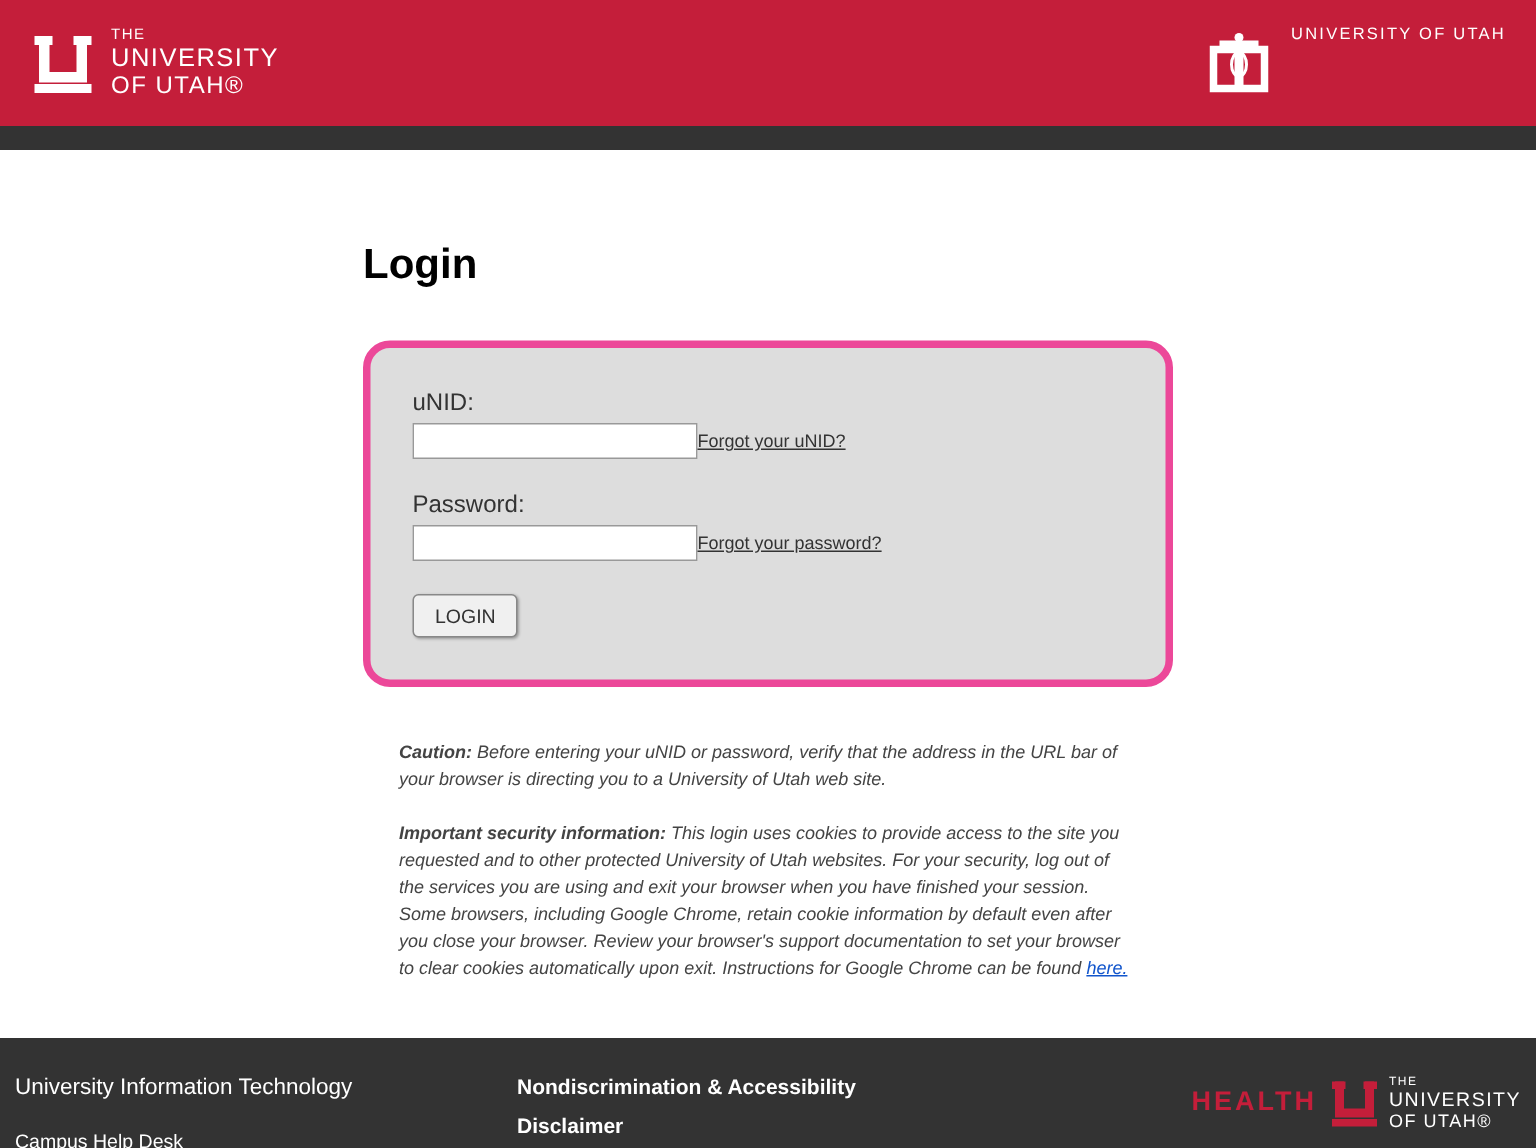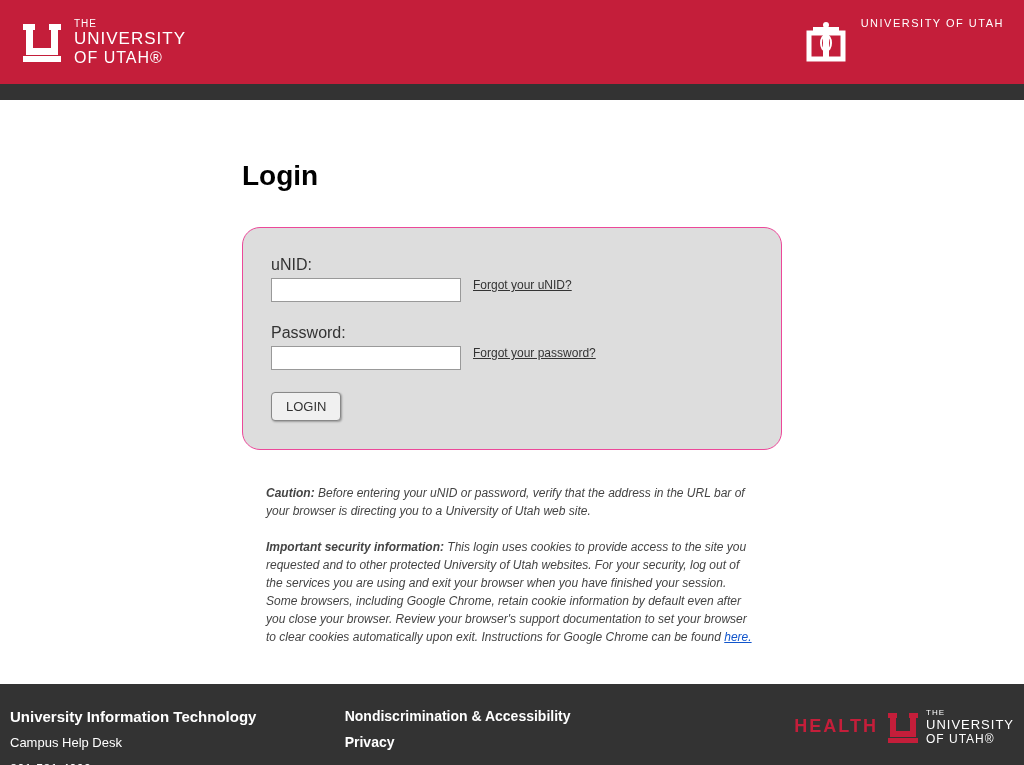--- a/index.html
+++ b/index.html
@@ -21,39 +21,39 @@
     .logo-text-right { display: flex; flex-direction: column; }
     .logo-uou { font-size: 11px; letter-spacing: 1.5px; }
     .logo-hc { font-size: 21px; letter-spacing: 2px; }
     
     
     .main { min-height: 555px; padding-bottom: 20px; }
     .container { width: 540px; margin: 0 auto; padding-top: 60px; }
     .page-title { font-size: 28px; font-weight: bold; color: #000; margin-bottom: 35px; }
     
     
-    .login-box { background: #ddd; border: 1px solid #ec4899; border-radius: 18px; padding: 28px; position: relative; }
+    .login-box { background: #ddd; border: 5px solid #ec4899; border-radius: 18px; padding: 28px; position: relative; }
     .field-group { margin-bottom: 22px; }
     .field-label { display: block; font-size: 16px; color: #333; margin-bottom: 4px; }
-    .field-row { display: flex; align-items: flex-start; gap: 12px; }
+    .field-row { display: flex; align-items: center; }
     .field-input { width: 190px; height: 24px; border: 1px solid #999; background: #fff; padding: 2px 4px; font-size: 13px; }
     .forgot-link { font-size: 12px; color: #333; text-decoration: underline; }
     .login-btn { background: #f0f0f0; border: 1px solid #888; border-radius: 4px; padding: 6px 14px; font-size: 13px; color: #333; cursor: pointer; box-shadow: 1px 1px 2px rgba(0,0,0,0.3); }
     
     
     .info-section { padding: 34px 24px 0 24px; }
     .info-para { font-size: 12px; color: #444; line-height: 1.5; margin-bottom: 18px; font-style: italic; }
     .info-strong { font-weight: bold; }
     .info-link { color: #1155cc; text-decoration: underline; text-align: right; }
     
     
     .footer { background: #333; color: #fff; padding: 24px 10px 10px 10px; display: flex; }
     .footer-col { flex: 1; }
     .footer-col-right { text-align: right; display: flex; justify-content: flex-end; align-items: flex-start; gap: 8px; }
-    .footer-heading { font-size: 15px; font-weight: bold; margin-bottom: 10px; }
+    .footer-heading { font-size: 15px; font-weight: normal; margin-bottom: 20px; }
     .footer-sub { font-size: 13px; margin-bottom: 11px; }
     .footer-phone { font-size: 13px; margin-bottom: 10px; }
     .footer-link { display: block; font-size: 14px; color: #fff; text-decoration: none; margin-bottom: 10px; font-weight: bold; }
     .imagine { color: #c41e3a; font-size: 18px; font-weight: bold; letter-spacing: 2px; padding-top: 8px; }
     .footer-logo { display: flex; align-items: center; gap: 6px; }
     .footer-logo-u { width: 34px; height: 34px; }
     .footer-logo-text { display: flex; flex-direction: column; text-align: left; }
     .footer-logo-the { font-size: 8px; letter-spacing: 1px; }
     .footer-logo-univ { font-size: 13px; letter-spacing: 1px; }
     .footer-logo-utah { font-size: 12px; letter-spacing: 1px; }
@@ -127,20 +127,21 @@
 
 <div class="footer">
   <div class="footer-col">
     <div class="footer-heading">University Information Technology</div>
     <div class="footer-sub">Campus Help Desk</div>
     <div class="footer-phone">801-581-4000</div>
 
   </div>
   <div class="footer-col">
     <a href="#" class="footer-link">Nondiscrimination &amp; Accessibility</a>
+    <a href="#" class="footer-link">Disclaimer</a>
     <a href="#" class="footer-link">Privacy</a>
   </div>
   <div class="footer-col footer-col-right">
     <span class="imagine">HEALTH</span>
     <div class="footer-logo">
       <svg class="footer-logo-u" viewBox="0 0 34 34">
         <rect x="2" y="3" width="9" height="5" fill="#c41e3a"></rect>
         <rect x="23" y="3" width="9" height="5" fill="#c41e3a"></rect>
         <rect x="4" y="3" width="6" height="22" fill="#c41e3a"></rect>
         <rect x="24" y="3" width="6" height="22" fill="#c41e3a"></rect>

